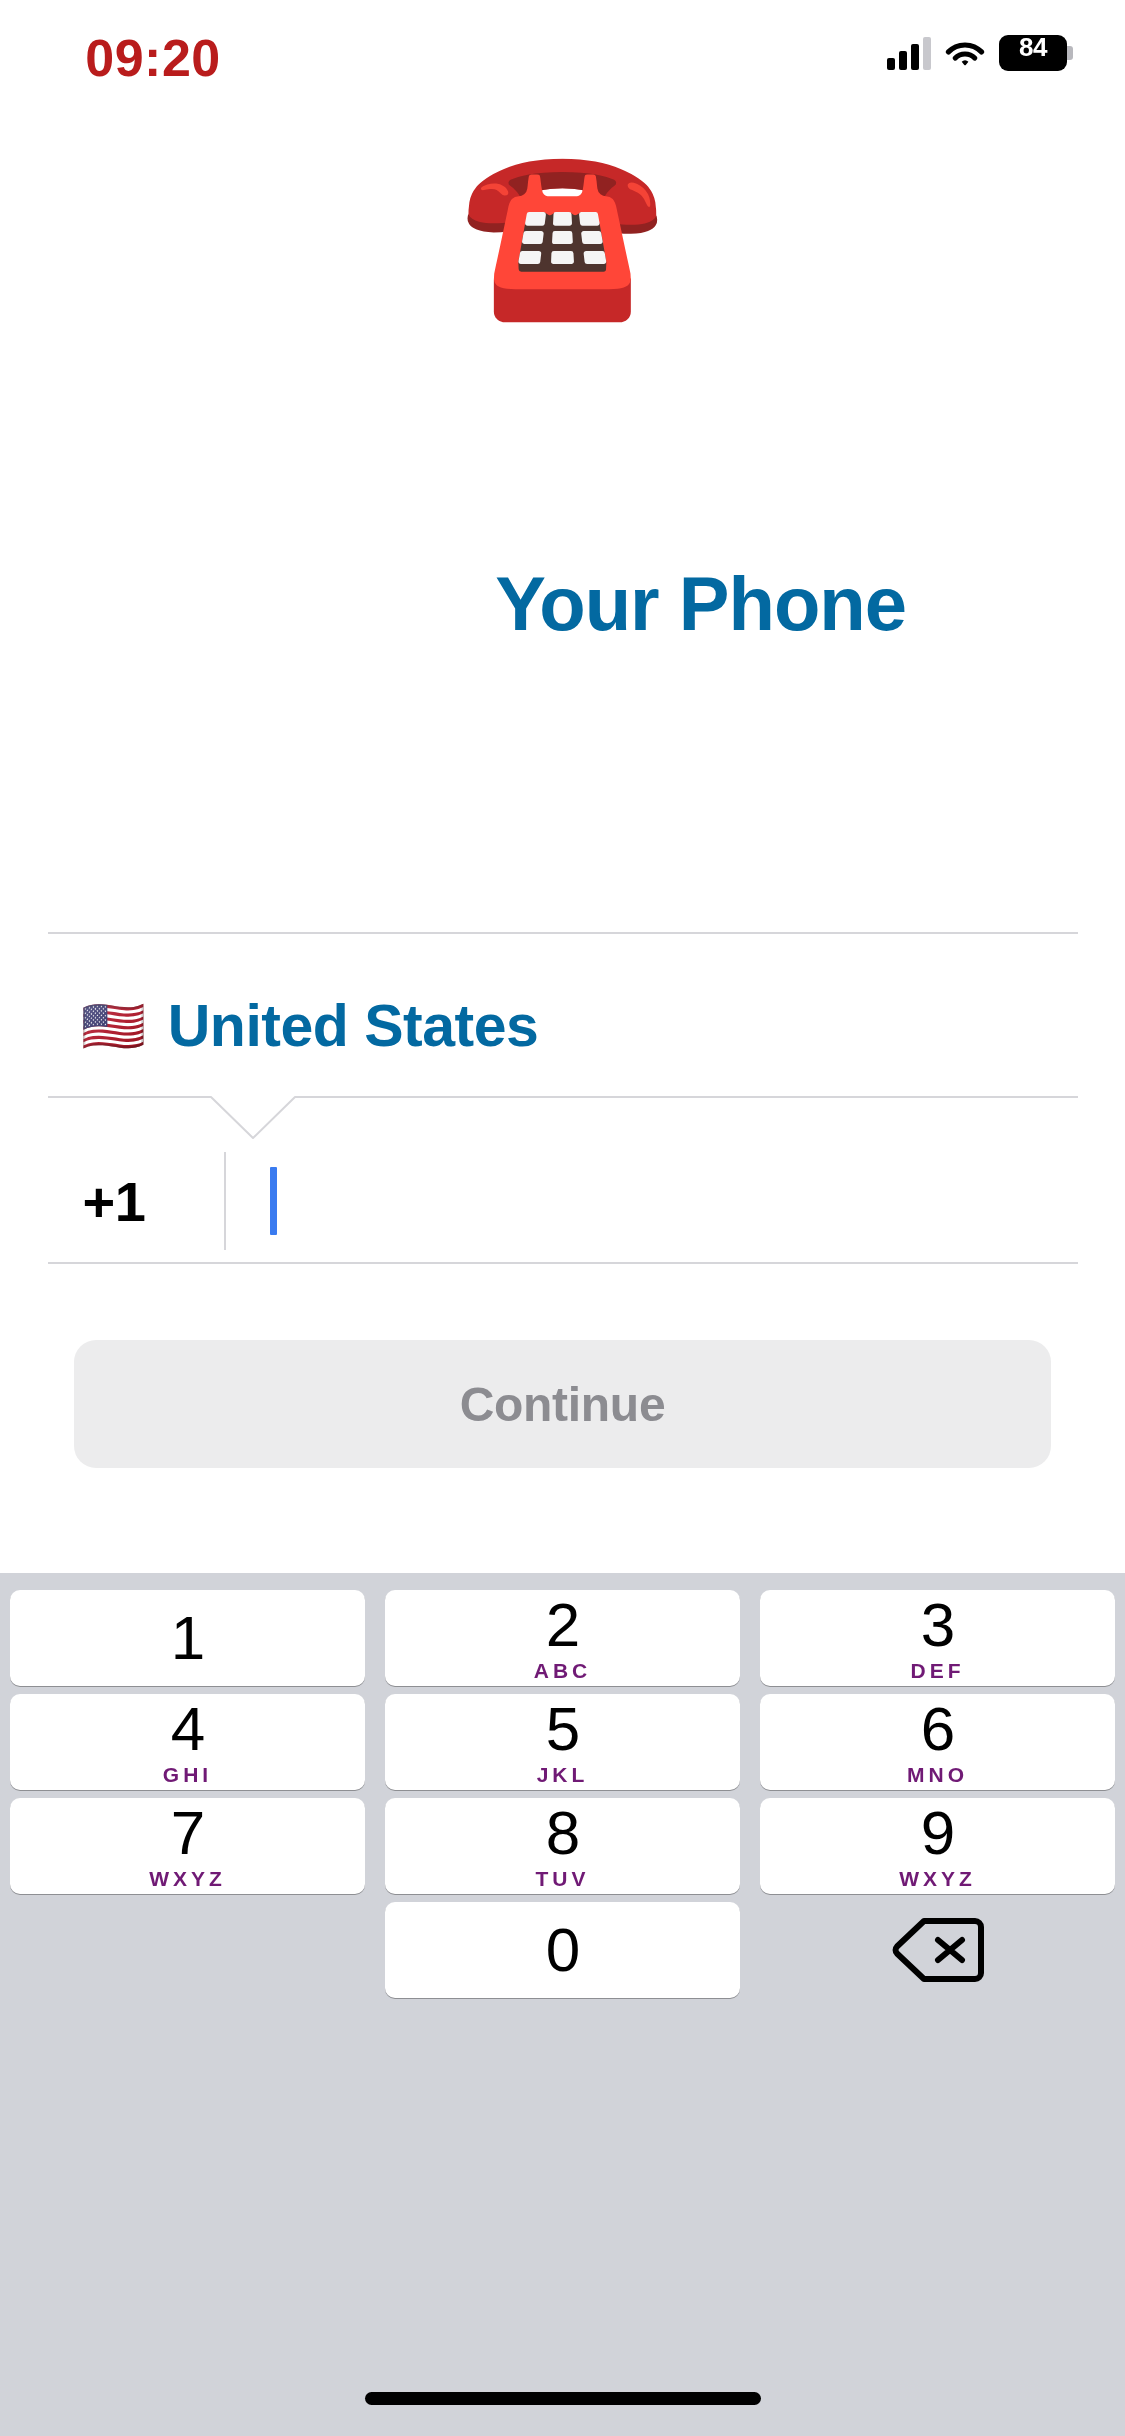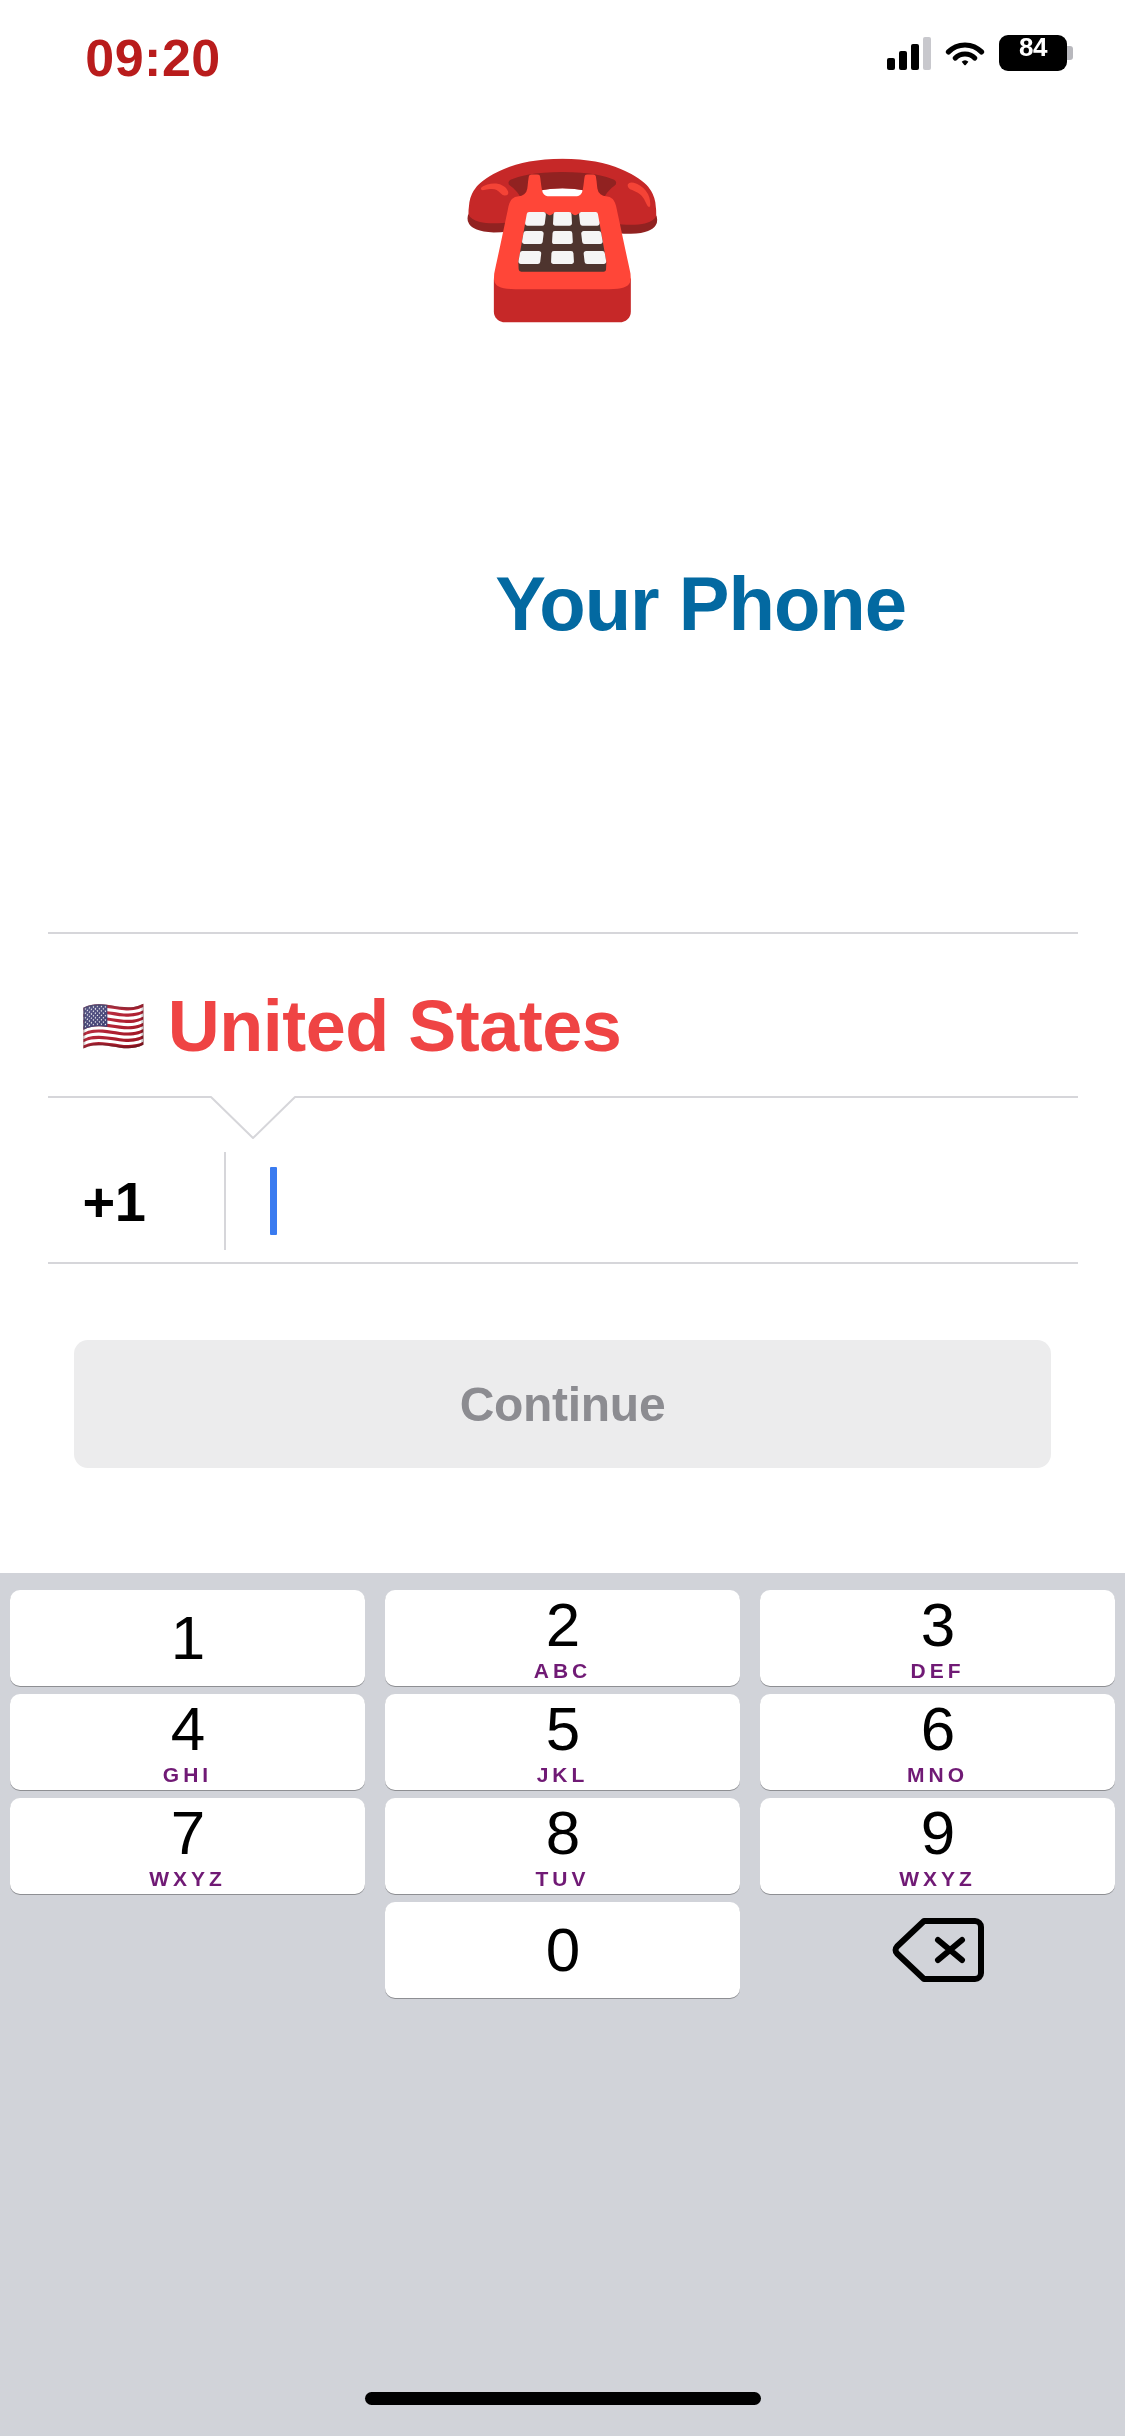--- a/index.html
+++ b/index.html
@@ -82,21 +82,21 @@
   .country-row {
     position:absolute; left:48px; top:968px; width:1030px; height:116px;
     display:flex; align-items:center;
   }
   .country-flag {
     font-size:52px; line-height:52px; margin-left:33px;
     font-family:"DejaVu Sans", sans-serif;
   }
   .country-name {
     margin-left:22px;
-    font-size:72px; font-weight:bold; color:#ef4444;
+    font-size:59px; font-weight:bold; color:#0369a1;
     letter-spacing:-0.5px;
   }
 
   
   .notch-wrap {
     position:absolute; left:48px; top:1096px; width:1030px; height:44px;
   }
   .notch-wrap svg { display:block; }
 
   .phone-row {
@@ -117,21 +117,21 @@
   }
   .phone-placeholder {
     font-size:56px; color:#c6c6cb; letter-spacing:1px;
     margin-left:1px;
   }
 
   
   .continue-btn {
     position:absolute; left:74px; top:1340px;
     width:977px; height:128px;
-    background:#ececed; border:none; border-radius:14px;
+    background:#ececed; border:none; border-radius:22px;
     display:flex; align-items:center; justify-content:center;
     font-family:"Liberation Sans", sans-serif;
     font-size:48px; font-weight:bold; color:#8c8c91;
     letter-spacing:-0.3px;
   }
 
   
   .keyboard {
     position:absolute; left:0; top:1573px; width:1125px; height:863px;
     background:#d1d3d9;

